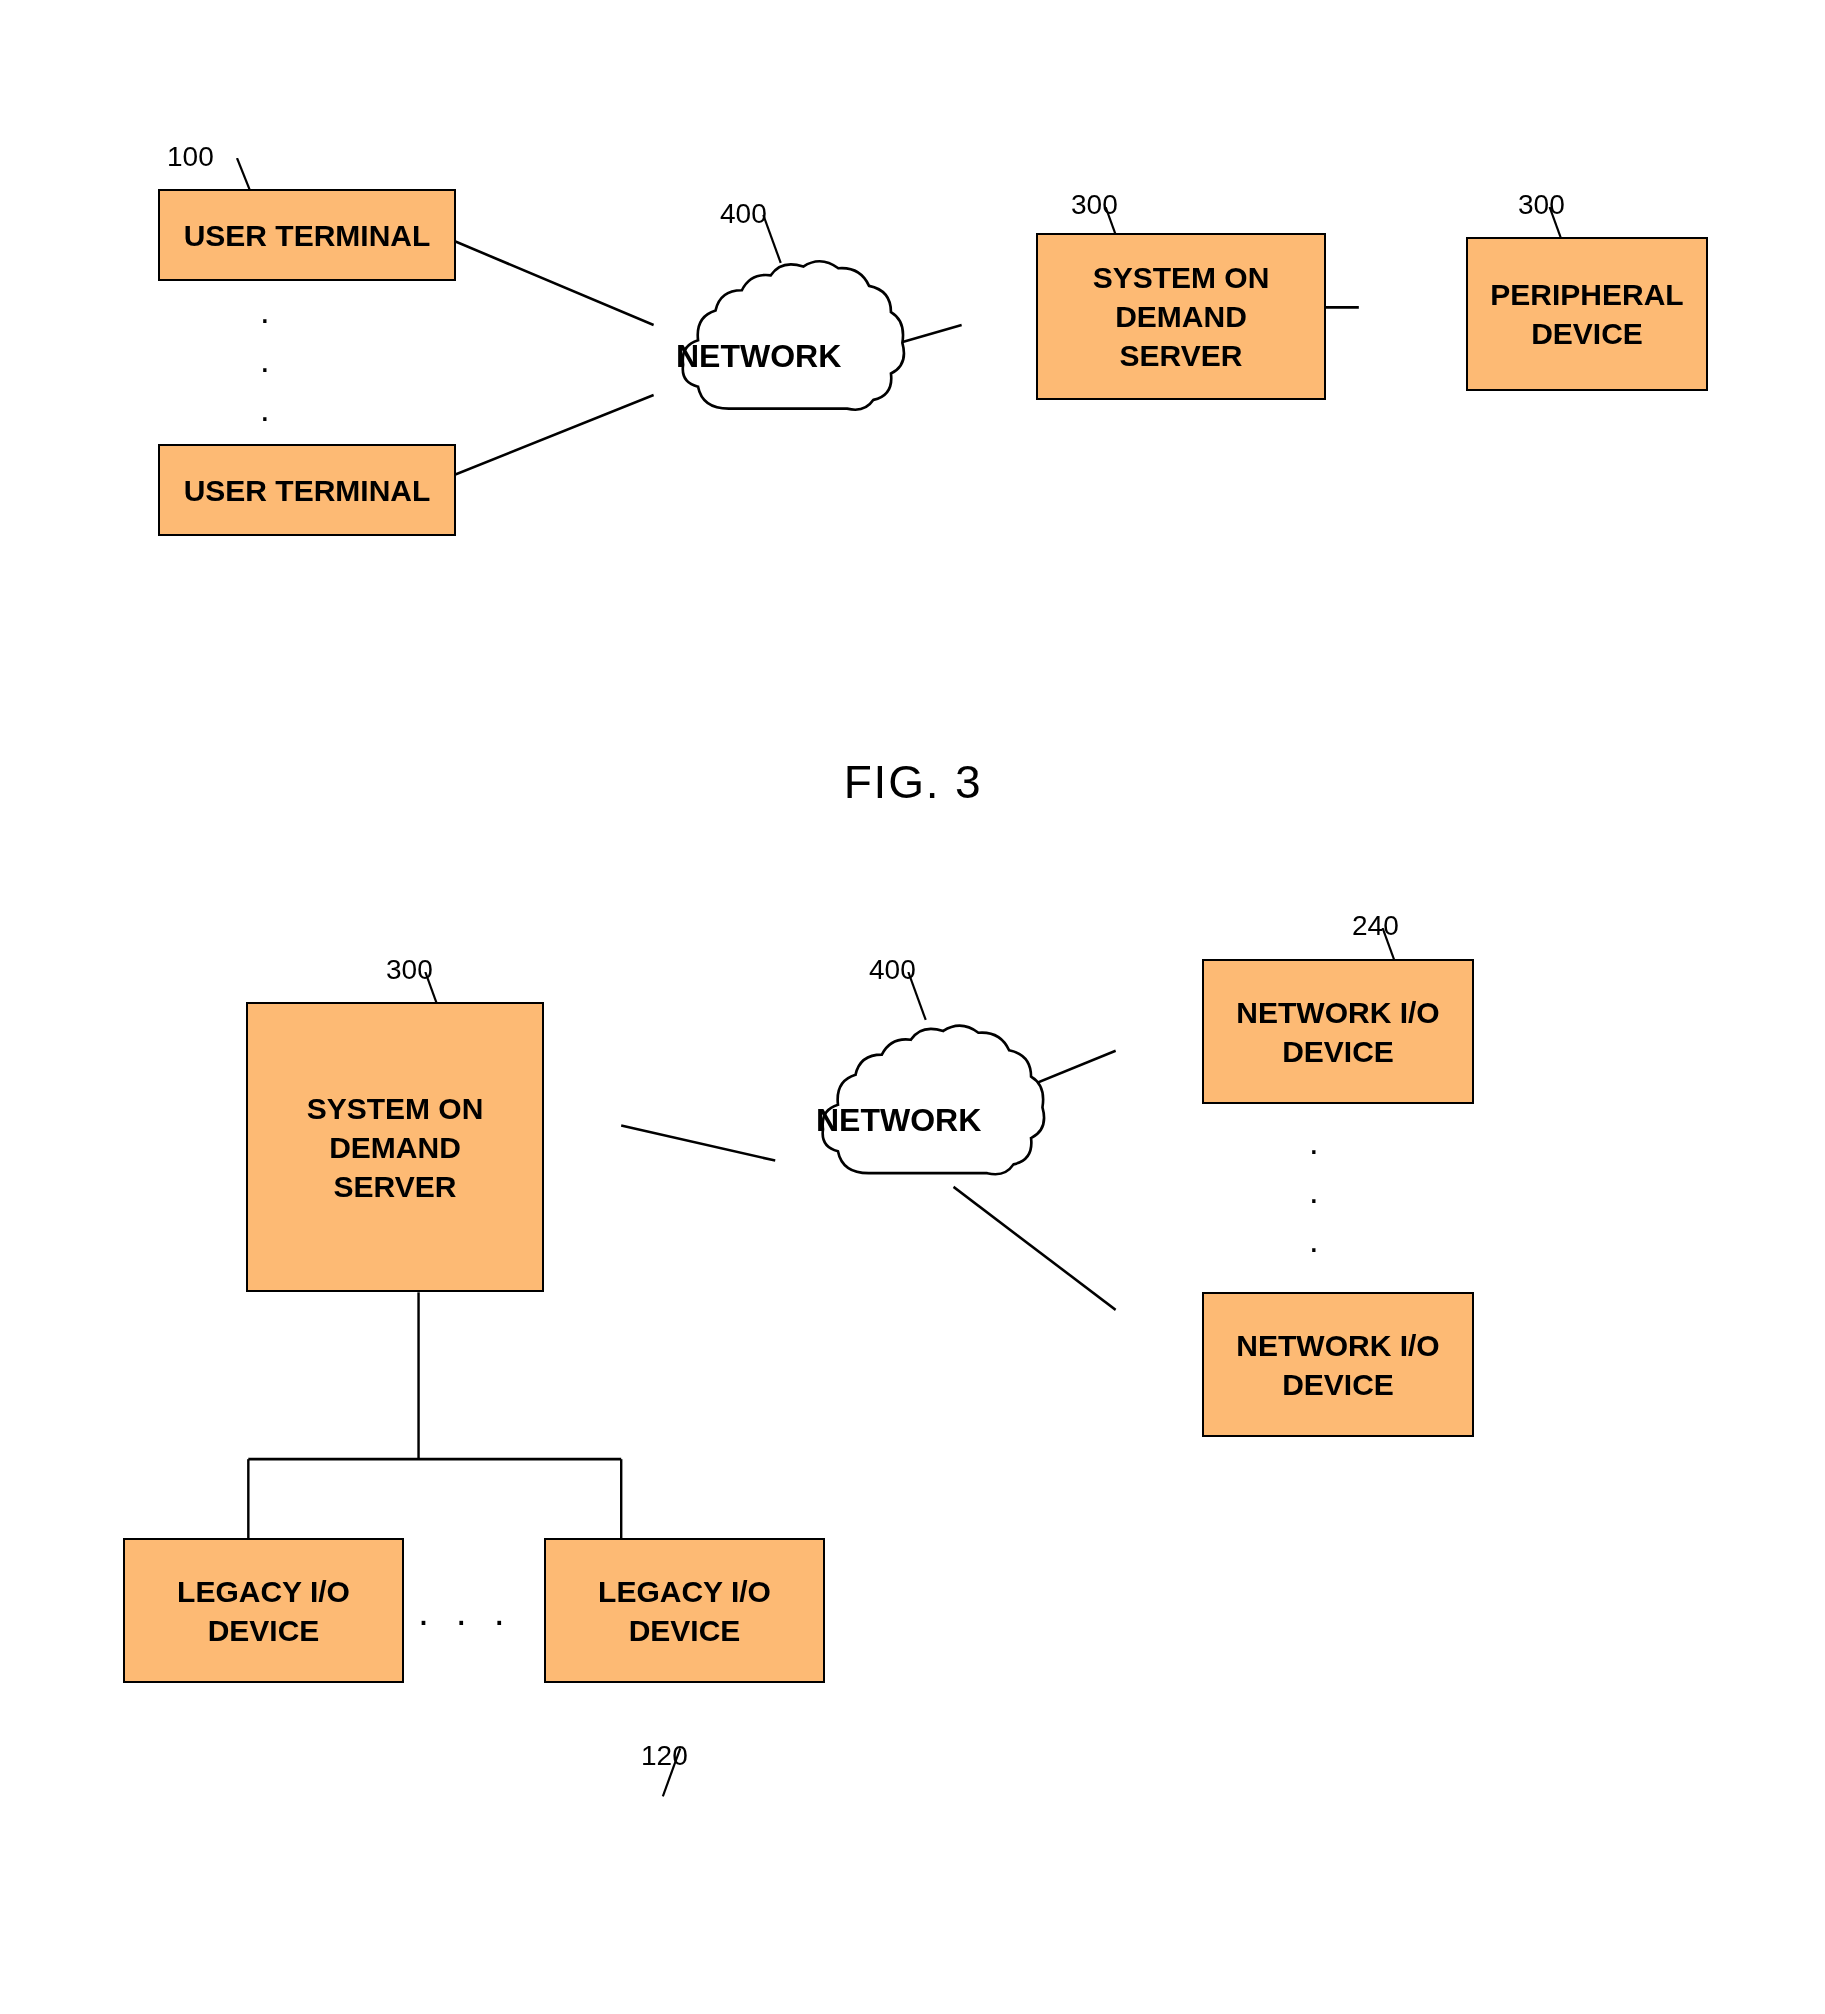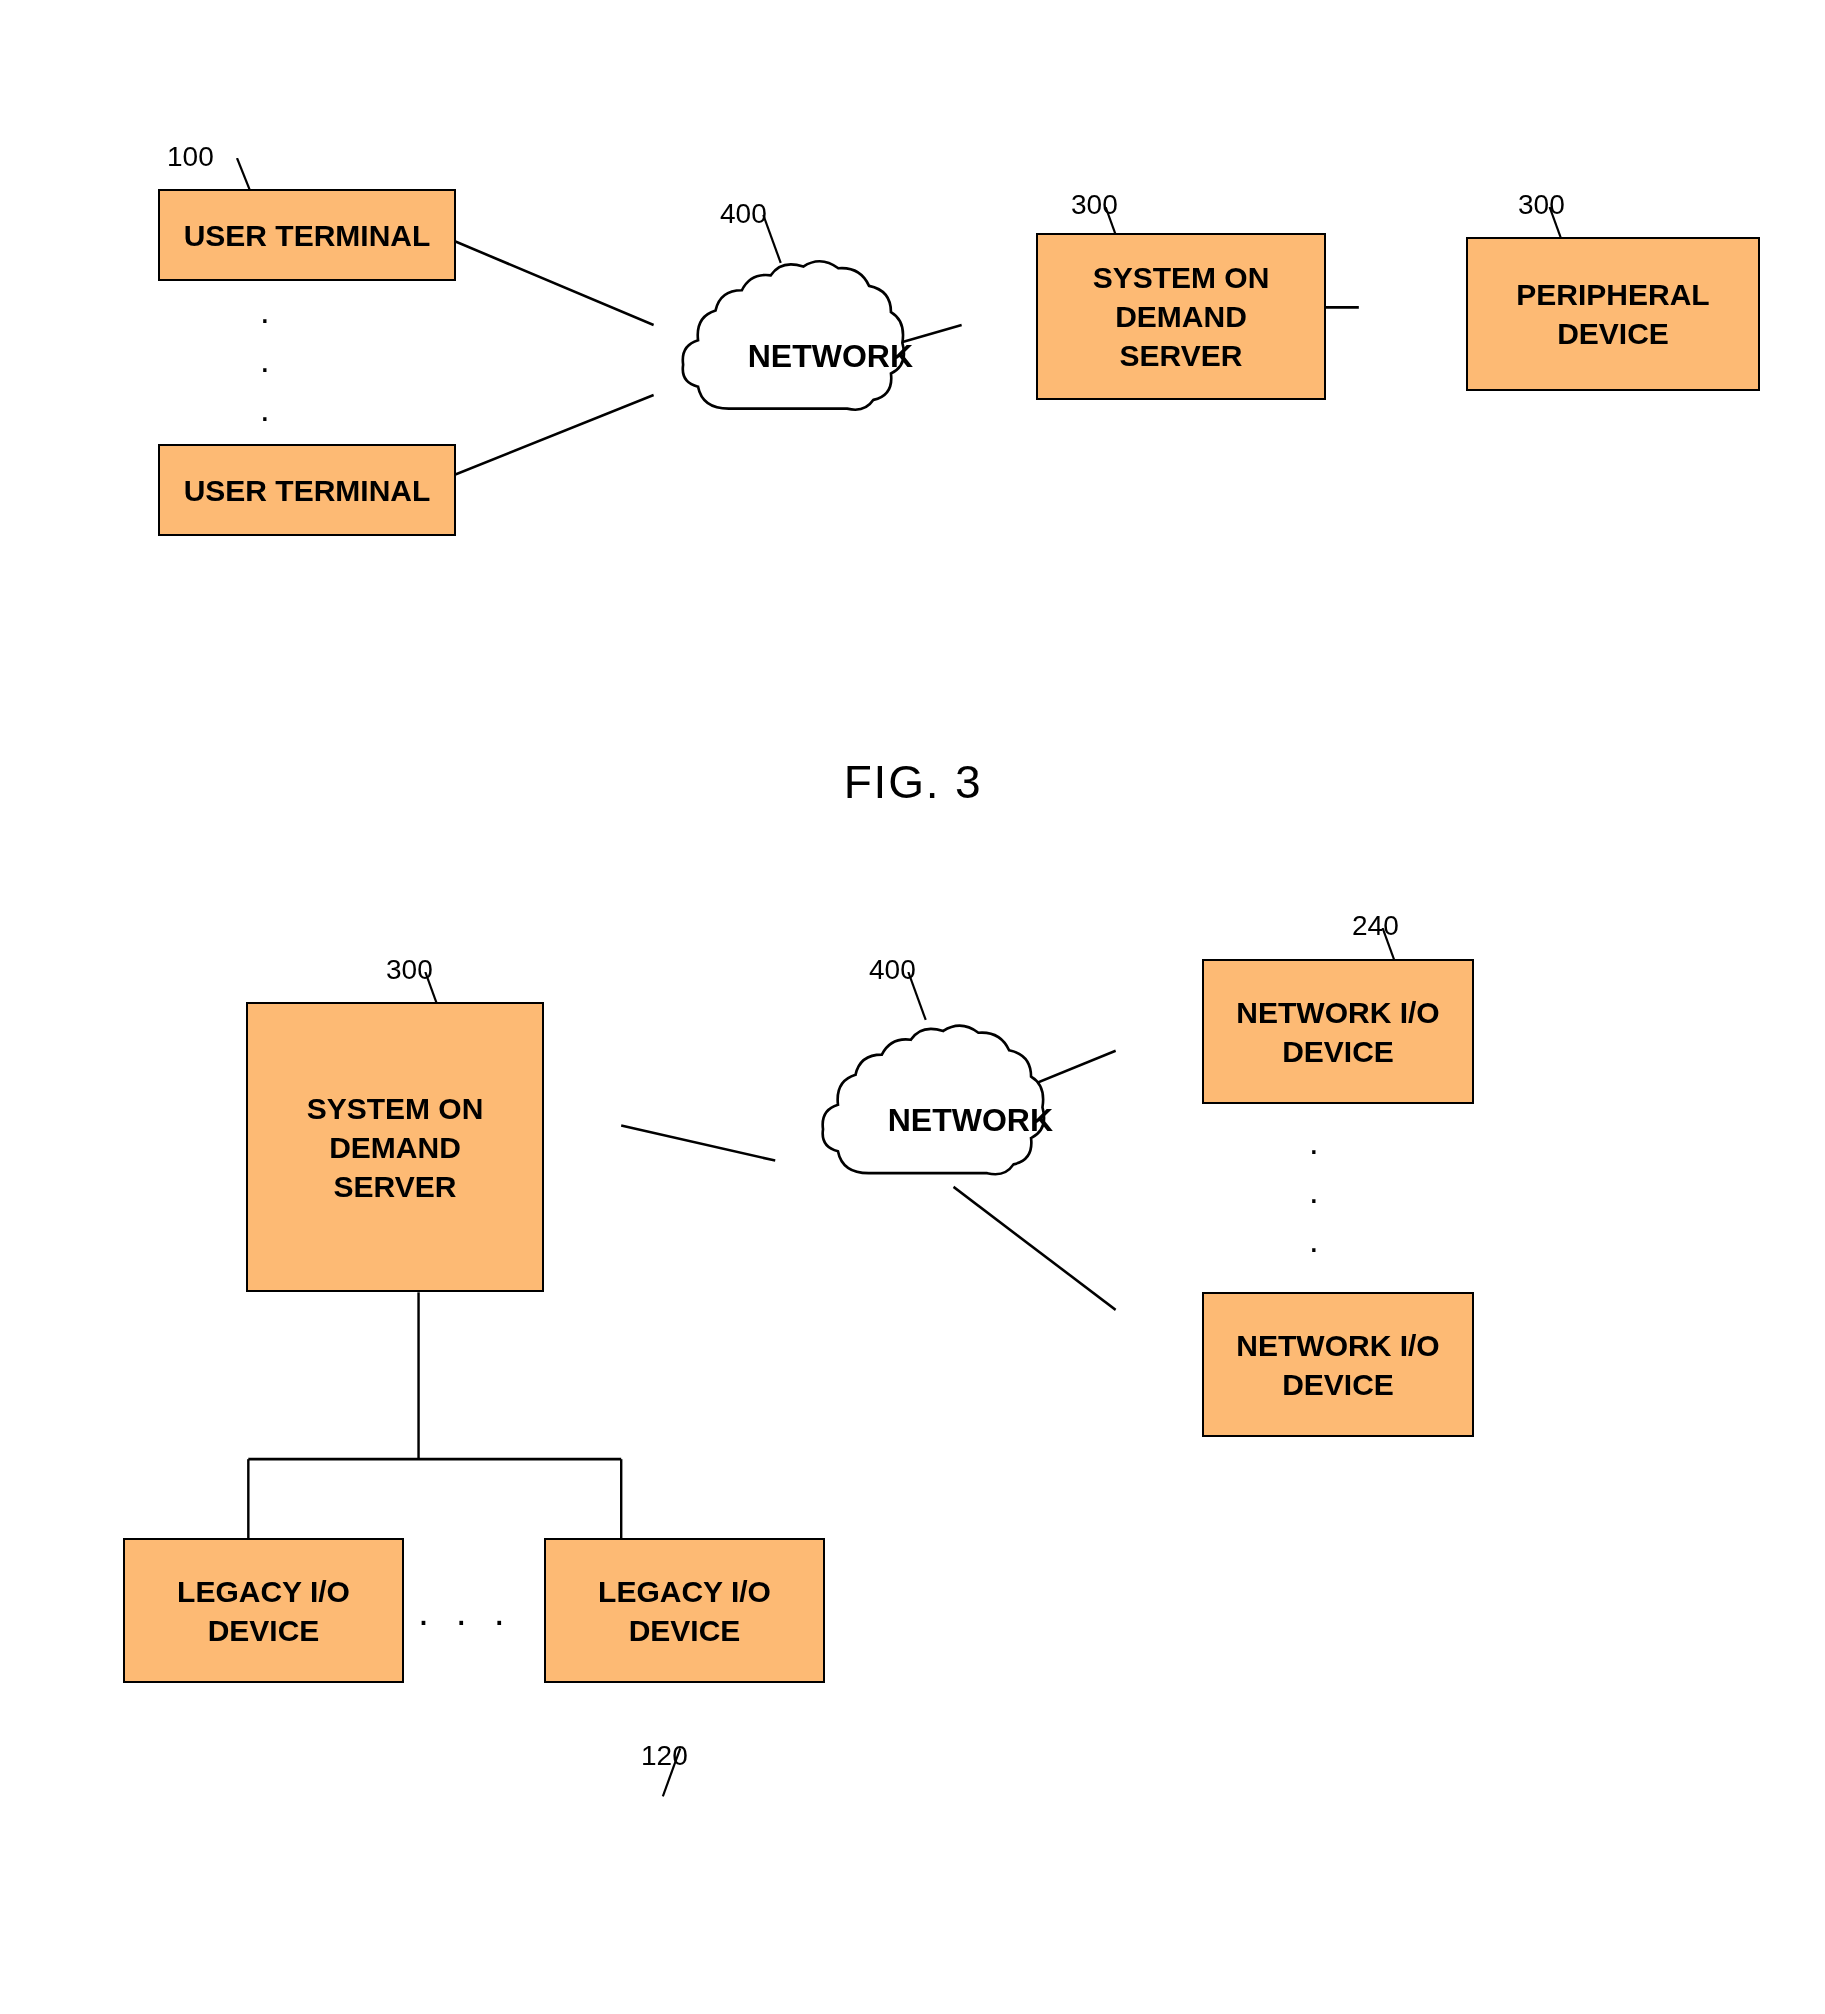--- a/index.html
+++ b/index.html
@@ -42,21 +42,21 @@
       font-weight: bold;
       line-height: 1.3;
       background: #fdba74;
       position: absolute;
     }
 
     
     .cloud {
       position: absolute;
       display: flex;
-      align-items: flex-end;
+      align-items: flex-start;
       justify-content: center;
       flex-direction: column;
     }
 
     .cloud svg {
       position: absolute;
       top: 0; left: 0;
       width: 100%;
       height: 100%;
     }
@@ -175,21 +175,21 @@
       <span style="white-space:pre-line;">SYSTEM ON
 DEMAND
 SERVER</span>
     </div>
 
     <div class="ref-num" style="left:1448px; top:136px;">300</div>
     <svg style="position:absolute; left:1462px; top:154px; width:70px; height:61px;" viewBox="0 0 80 70" width="70" height="61">
       <line x1="20" y1="0" x2="40" y2="55" stroke="#000" stroke-width="2.5"></line>
     </svg>
 
-    <div class="box" style="left:1396px; top:184px; width:294px; height:154px;">
+    <div class="box" style="left:1396px; top:184px; width:242px; height:154px;">
       <span style="white-space:pre-line;">PERIPHERAL
 DEVICE</span>
     </div>
 
   </div>
 
   <div class="figure-title">FIG. 3</div>
 
   <div class="figure-container" id="fig2">
 

